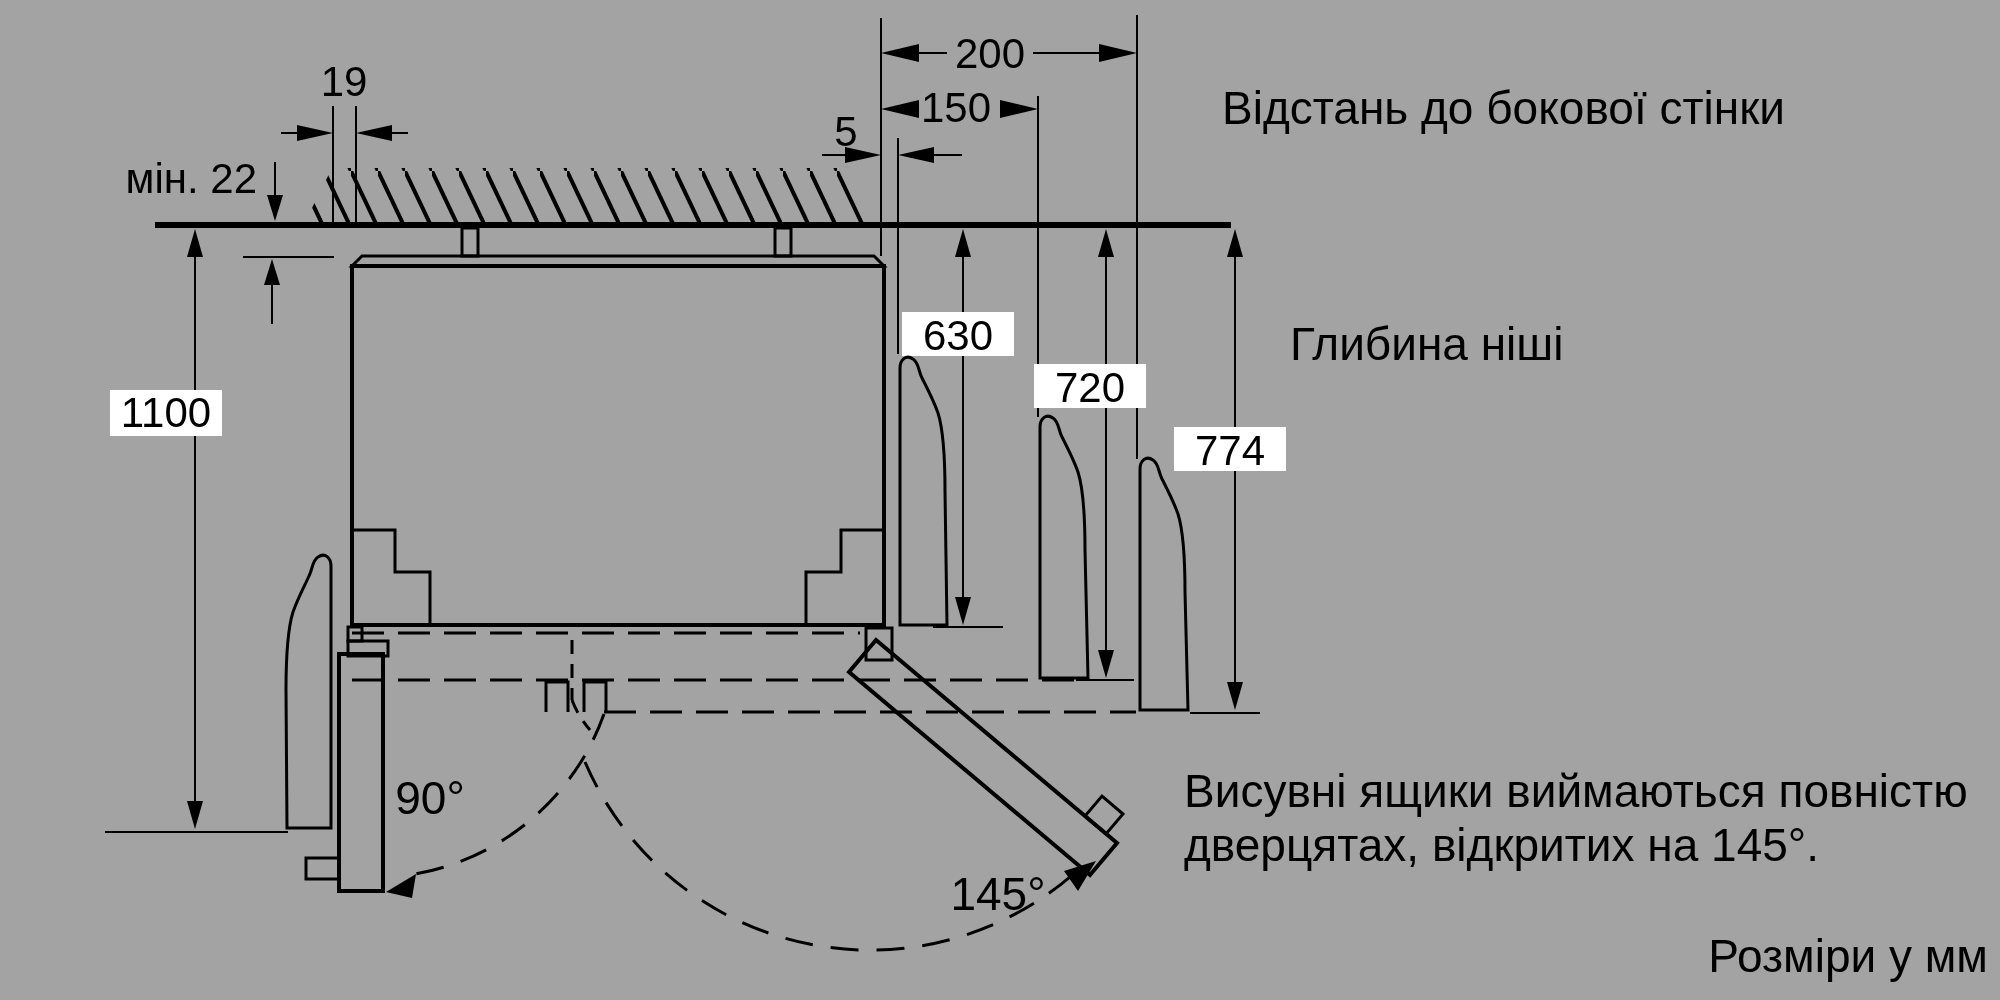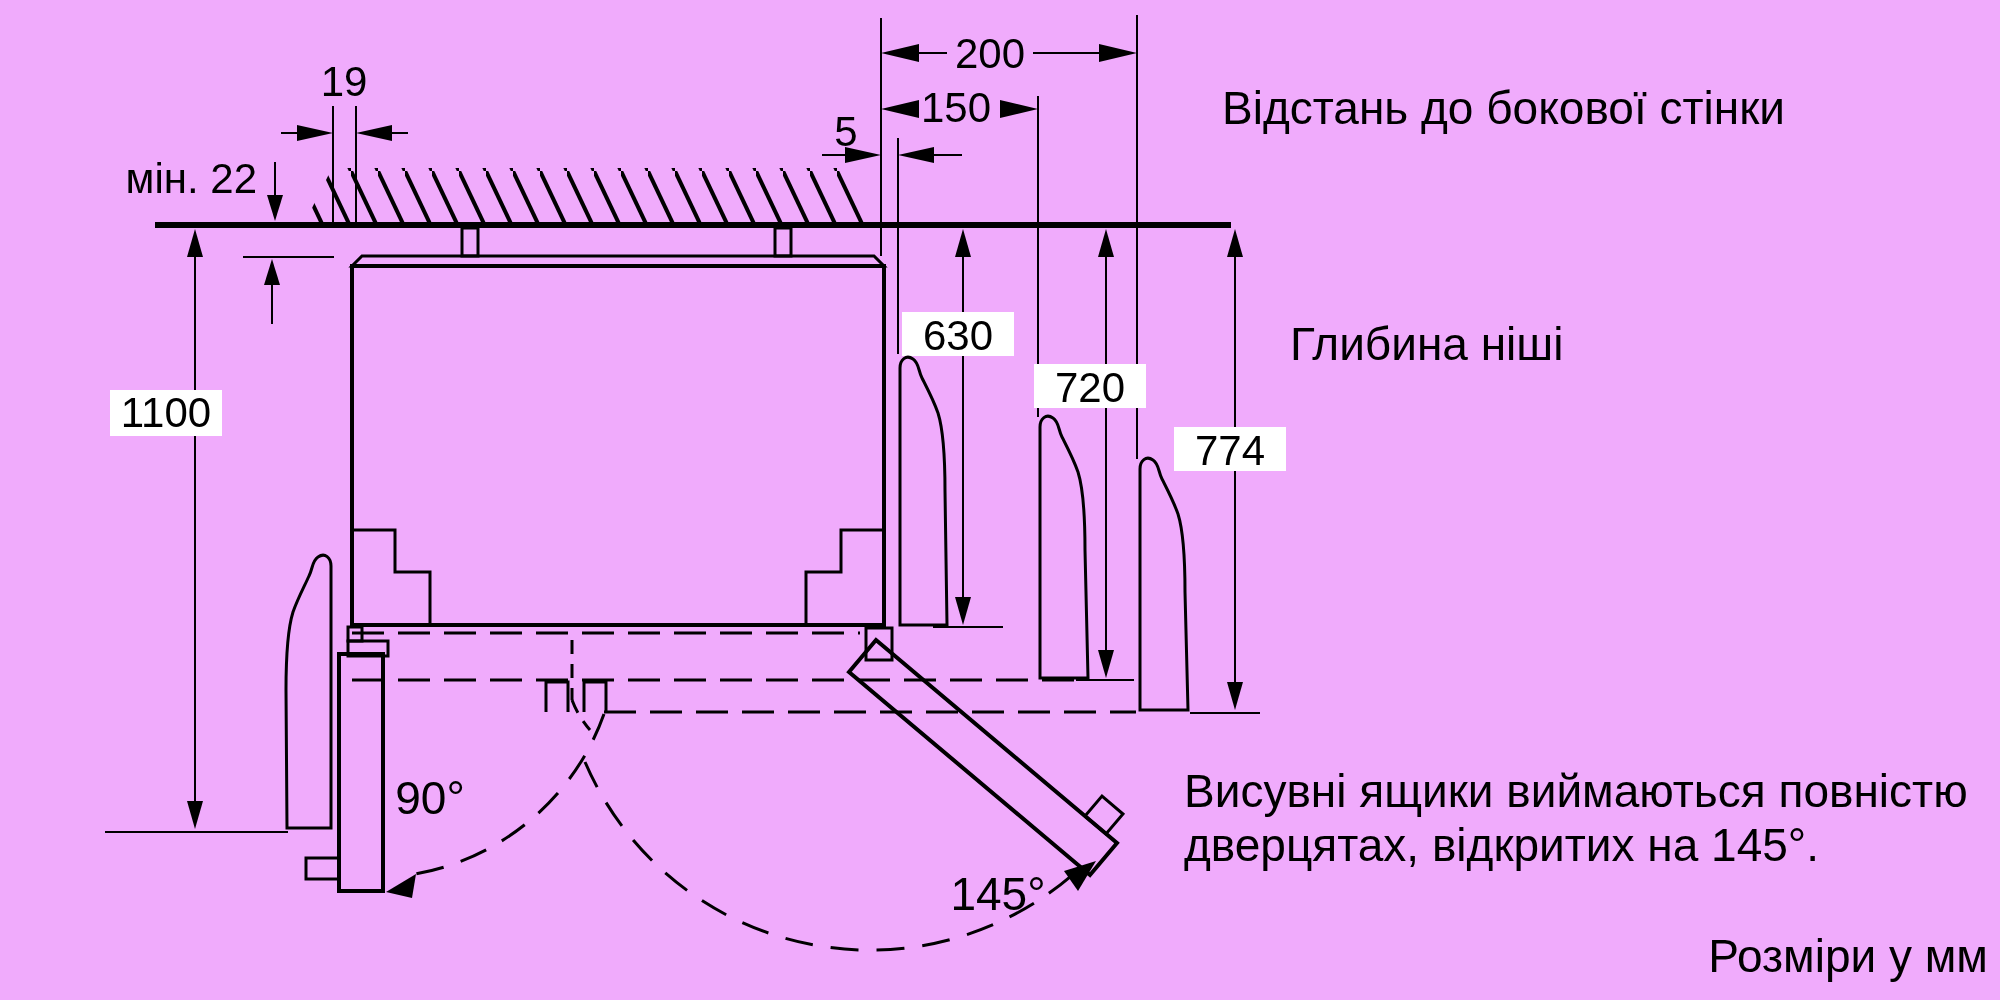--- a/index.html
+++ b/index.html
@@ -1,16 +1,16 @@
 <!DOCTYPE html>
 <html><head>
 <meta charset="utf-8">
 <style>
   html,body{margin:0;padding:0;background:#ffffff;}
-  .stage{width:2000px;height:1000px;position:relative;background:#f0abfc;font-family:"Liberation Sans",sans-serif;}
+  .stage{width:2000px;height:1000px;position:relative;background:#a3a3a3;font-family:"Liberation Sans",sans-serif;}
   svg{display:block;}
   text{fill:#000;font-family:"Liberation Sans",sans-serif;}
   .dim{font-size:42px;}
   .note{font-size:46px;}
   .thin{stroke:#000;stroke-width:2;fill:none;}
   .med{stroke:#000;stroke-width:3;fill:none;}
   .bold{stroke:#000;stroke-width:4;fill:none;}
   .wall{stroke:#000;stroke-width:6;fill:none;}
   .dash{stroke:#000;stroke-width:3;fill:none;stroke-dasharray:32 14;}
   .dashS{stroke:#000;stroke-width:3;fill:none;stroke-dasharray:14 10;}

